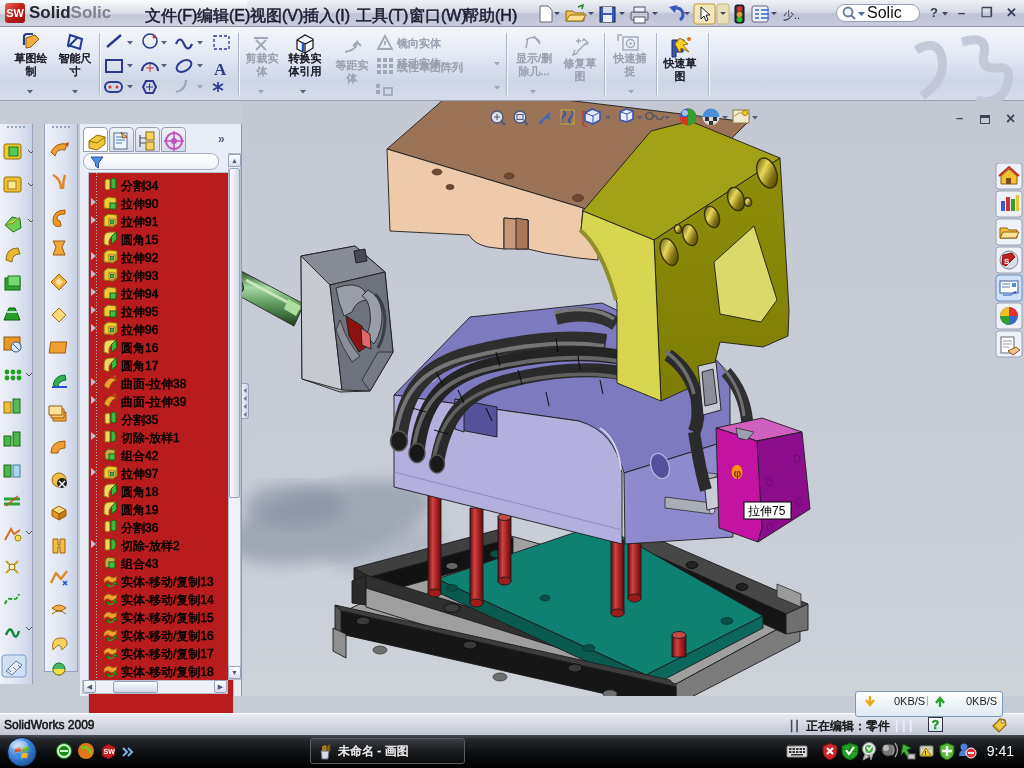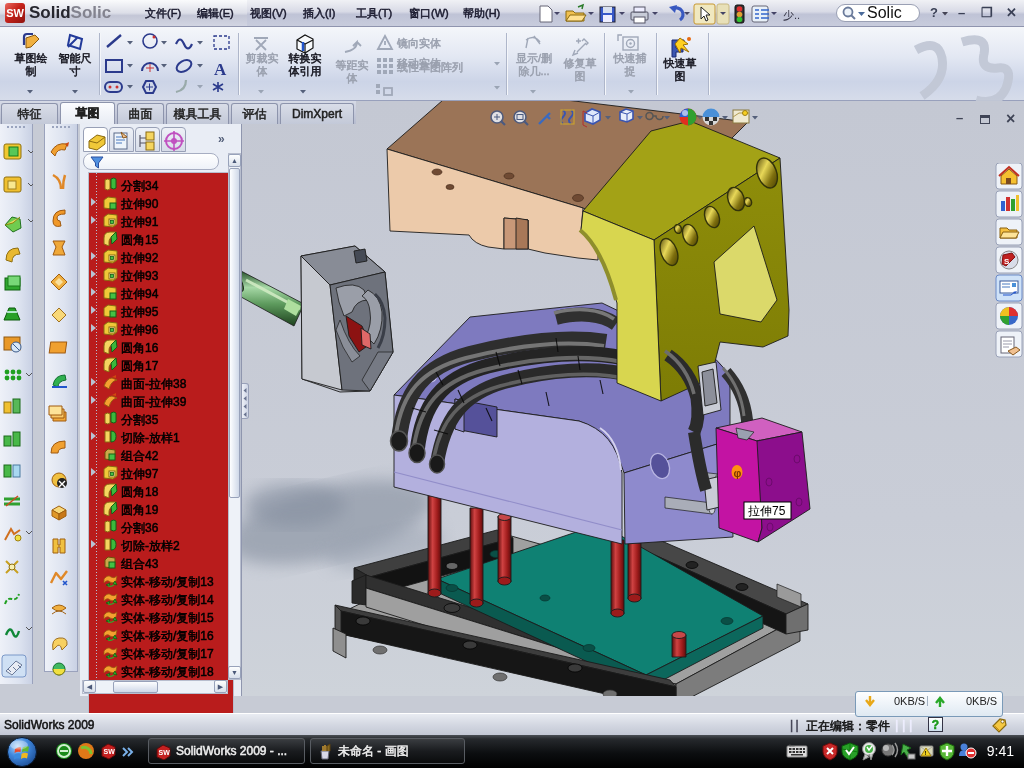--- a/index.html
+++ b/index.html
@@ -8,21 +8,21 @@
 .menu,.trow,.ctab,.mtab,.rbtn,#statusbar span,.tbtn{-webkit-text-stroke:0.5px}
 
 #titlebar{position:absolute;left:0;top:0;width:1024px;height:27px;
  background:linear-gradient(#f0f1f5 0%,#d8dae6 45%,#bfc3d6 55%,#c8ccdc 100%);
  border-bottom:1px solid #8f94ae}
 #logo{position:absolute;left:0;top:0;width:247px;height:26px;
  background:linear-gradient(#fafbfc 0%,#dcdee8 50%,#c3c6d6 60%,#d2d5e2 100%)}
 #logocube{position:absolute;left:5px;top:3px;width:20px;height:20px;background:linear-gradient(135deg,#e86a60 0%,#c6231b 45%,#8f1410 100%);border-radius:3px;color:#fff;font-weight:bold;font-size:11px;text-align:center;line-height:20px}
 #logotext{position:absolute;left:29px;top:3px;font-size:17px;font-weight:bold;color:#26262e;letter-spacing:0px}
 #logotext span{color:#83838f}
-.menu{position:absolute;top:6px;font-size:11px;color:#1c1c30}
+.menu{position:absolute;top:6px;font-size:16px;color:#1c1c30}
 #searchpill{position:absolute;left:836px;top:4px;width:84px;height:18px;background:#fff;border:1px solid #9aa0b4;border-radius:9px;font-size:16px;color:#111;line-height:16px;padding-left:30px}
 .winbtn{position:absolute;top:5px;font-size:13px;color:#3a4055;font-weight:bold}
 
 #ribbon{position:absolute;left:0;top:27px;width:1024px;height:74px;
  background:linear-gradient(#f4f6fa 0%,#e3e8f3 40%,#ccd4e7 75%,#d6dcea 100%);
  border-bottom:1px solid #98a0bc}
 .rsep{position:absolute;top:6px;height:62px;width:1px;background:#aeb6ca;box-shadow:1px 0 0 #f4f6fa}
 .rbtn{position:absolute;text-align:center;font-size:11px;color:#15151f;line-height:13px}
 .gray{color:#9aa0ae}
 
@@ -239,28 +239,20 @@
  <div class="rbtn gray" style="left:330px;top:32px;width:44px">等距实<br>体</div>
  <div class="rbtn gray" style="left:397px;top:10px;width:110px;text-align:left">镜向实体</div>
  <div class="rbtn gray" style="left:397px;top:34px;width:110px;text-align:left">线性草图阵列</div>
  <div class="rbtn gray" style="left:397px;top:30px;width:110px;text-align:left">移动实体</div>
  <div class="rbtn gray" style="left:512px;top:25px;width:44px">显示/删<br>除几...</div>
  <div class="rbtn gray" style="left:558px;top:30px;width:44px">修复草<br>图</div>
  <div class="rbtn gray" style="left:608px;top:25px;width:44px">快速捕<br>捉</div>
  <div class="rbtn" style="left:658px;top:30px;width:44px">快速草<br>图</div>
 </div>
 
-<div id="tabrow">
- <div class="ctab" style="left:1px;width:57px">特征</div>
- <div class="ctab act" style="left:60px;width:55px">草图</div>
- <div class="ctab" style="left:117px;width:47px">曲面</div>
- <div class="ctab" style="left:166px;width:63px">模具工具</div>
- <div class="ctab" style="left:231px;width:47px">评估</div>
- <div class="ctab" style="left:280px;width:74px">DimXpert</div>
-</div>
 
 <div class="vtb" style="left:0;top:124px;width:33px;height:560px" id="vtb1"><div class="grip"></div>
  <svg width="33" height="553" viewBox="0 0 33 553">
   <g font-family="Liberation Sans">
 
    <g transform="translate(4,8)">
     <rect x="0" y="0" width="17" height="15" rx="2" fill="#f0c830" stroke="#907010"></rect>
             <rect x="5" y="3" width="9" height="9" fill="#58c858" stroke="#1a7a1a"></rect>
     <path d="M24,6 l3,3 3,-3" fill="none" stroke="#555"></path>
    </g>
@@ -1033,26 +1025,20 @@
         <circle cx="9" cy="9" r="6" fill="none" stroke="#d0f0d0" stroke-width="2"></circle>
         <path d="M5,9 h8" stroke="#d0f0d0" stroke-width="2"></path>
   <circle cx="31" cy="9" r="8" fill="#e07818"></circle>
         <path d="M26,6 a7,7 0 0 1 10,6" fill="none" stroke="#80c030" stroke-width="3"></path>
   <g transform="translate(45,1)">
           <path d="M2,5 l6,-4 7,3 v8 l-6,4 -7,-3 z" fill="#c42020" stroke="#6a0a0a"></path>
           <text x="3.5" y="11" font-size="7" font-weight="bold" fill="#fff" font-family="Liberation Sans">SW</text>
         </g>
   <path d="M68,6 l4,4 -4,4 m5,-8 l4,4 -4,4" fill="none" stroke="#7ab0e8" stroke-width="2"></path>
  </svg>
- <div class="tbtn" style="left:148px;width:157px;padding-left:27px">SolidWorks 2009 - ...
-  <svg class="abs" style="left:6px;top:5px" width="16" height="16" viewBox="0 0 16 16">
-          <path d="M2,5 l6,-4 7,3 v8 l-6,4 -7,-3 z" fill="#c42020" stroke="#5a0a0a"></path>
-          <text x="3.5" y="11" font-size="7" font-weight="bold" fill="#fff" font-family="Liberation Sans">SW</text>
-        </svg>
- </div>
  <div class="tbtn" style="left:310px;width:155px;padding-left:27px">未命名 - 画图
   <svg class="abs" style="left:6px;top:4px" width="16" height="18" viewBox="0 0 16 18">
           <path d="M4,8 h8 l-1,8 h-6 z" fill="#d8d8e8" stroke="#667"></path>
           <path d="M6,8 v-5 m2,5 v-6 m2,6 v-5" stroke="#c09030" stroke-width="1.6"></path>
           <path d="M10,8 v-5 l3,-2 v7" fill="#8a6a20" stroke="#5a4010"></path>
         </svg>
  </div>
  <svg class="abs" style="left:786px;top:8px" width="22" height="16" viewBox="0 0 22 16">
         <rect x="1" y="3" width="20" height="11" rx="1" fill="#ddd" stroke="#888"></rect>
         <g fill="#333">

